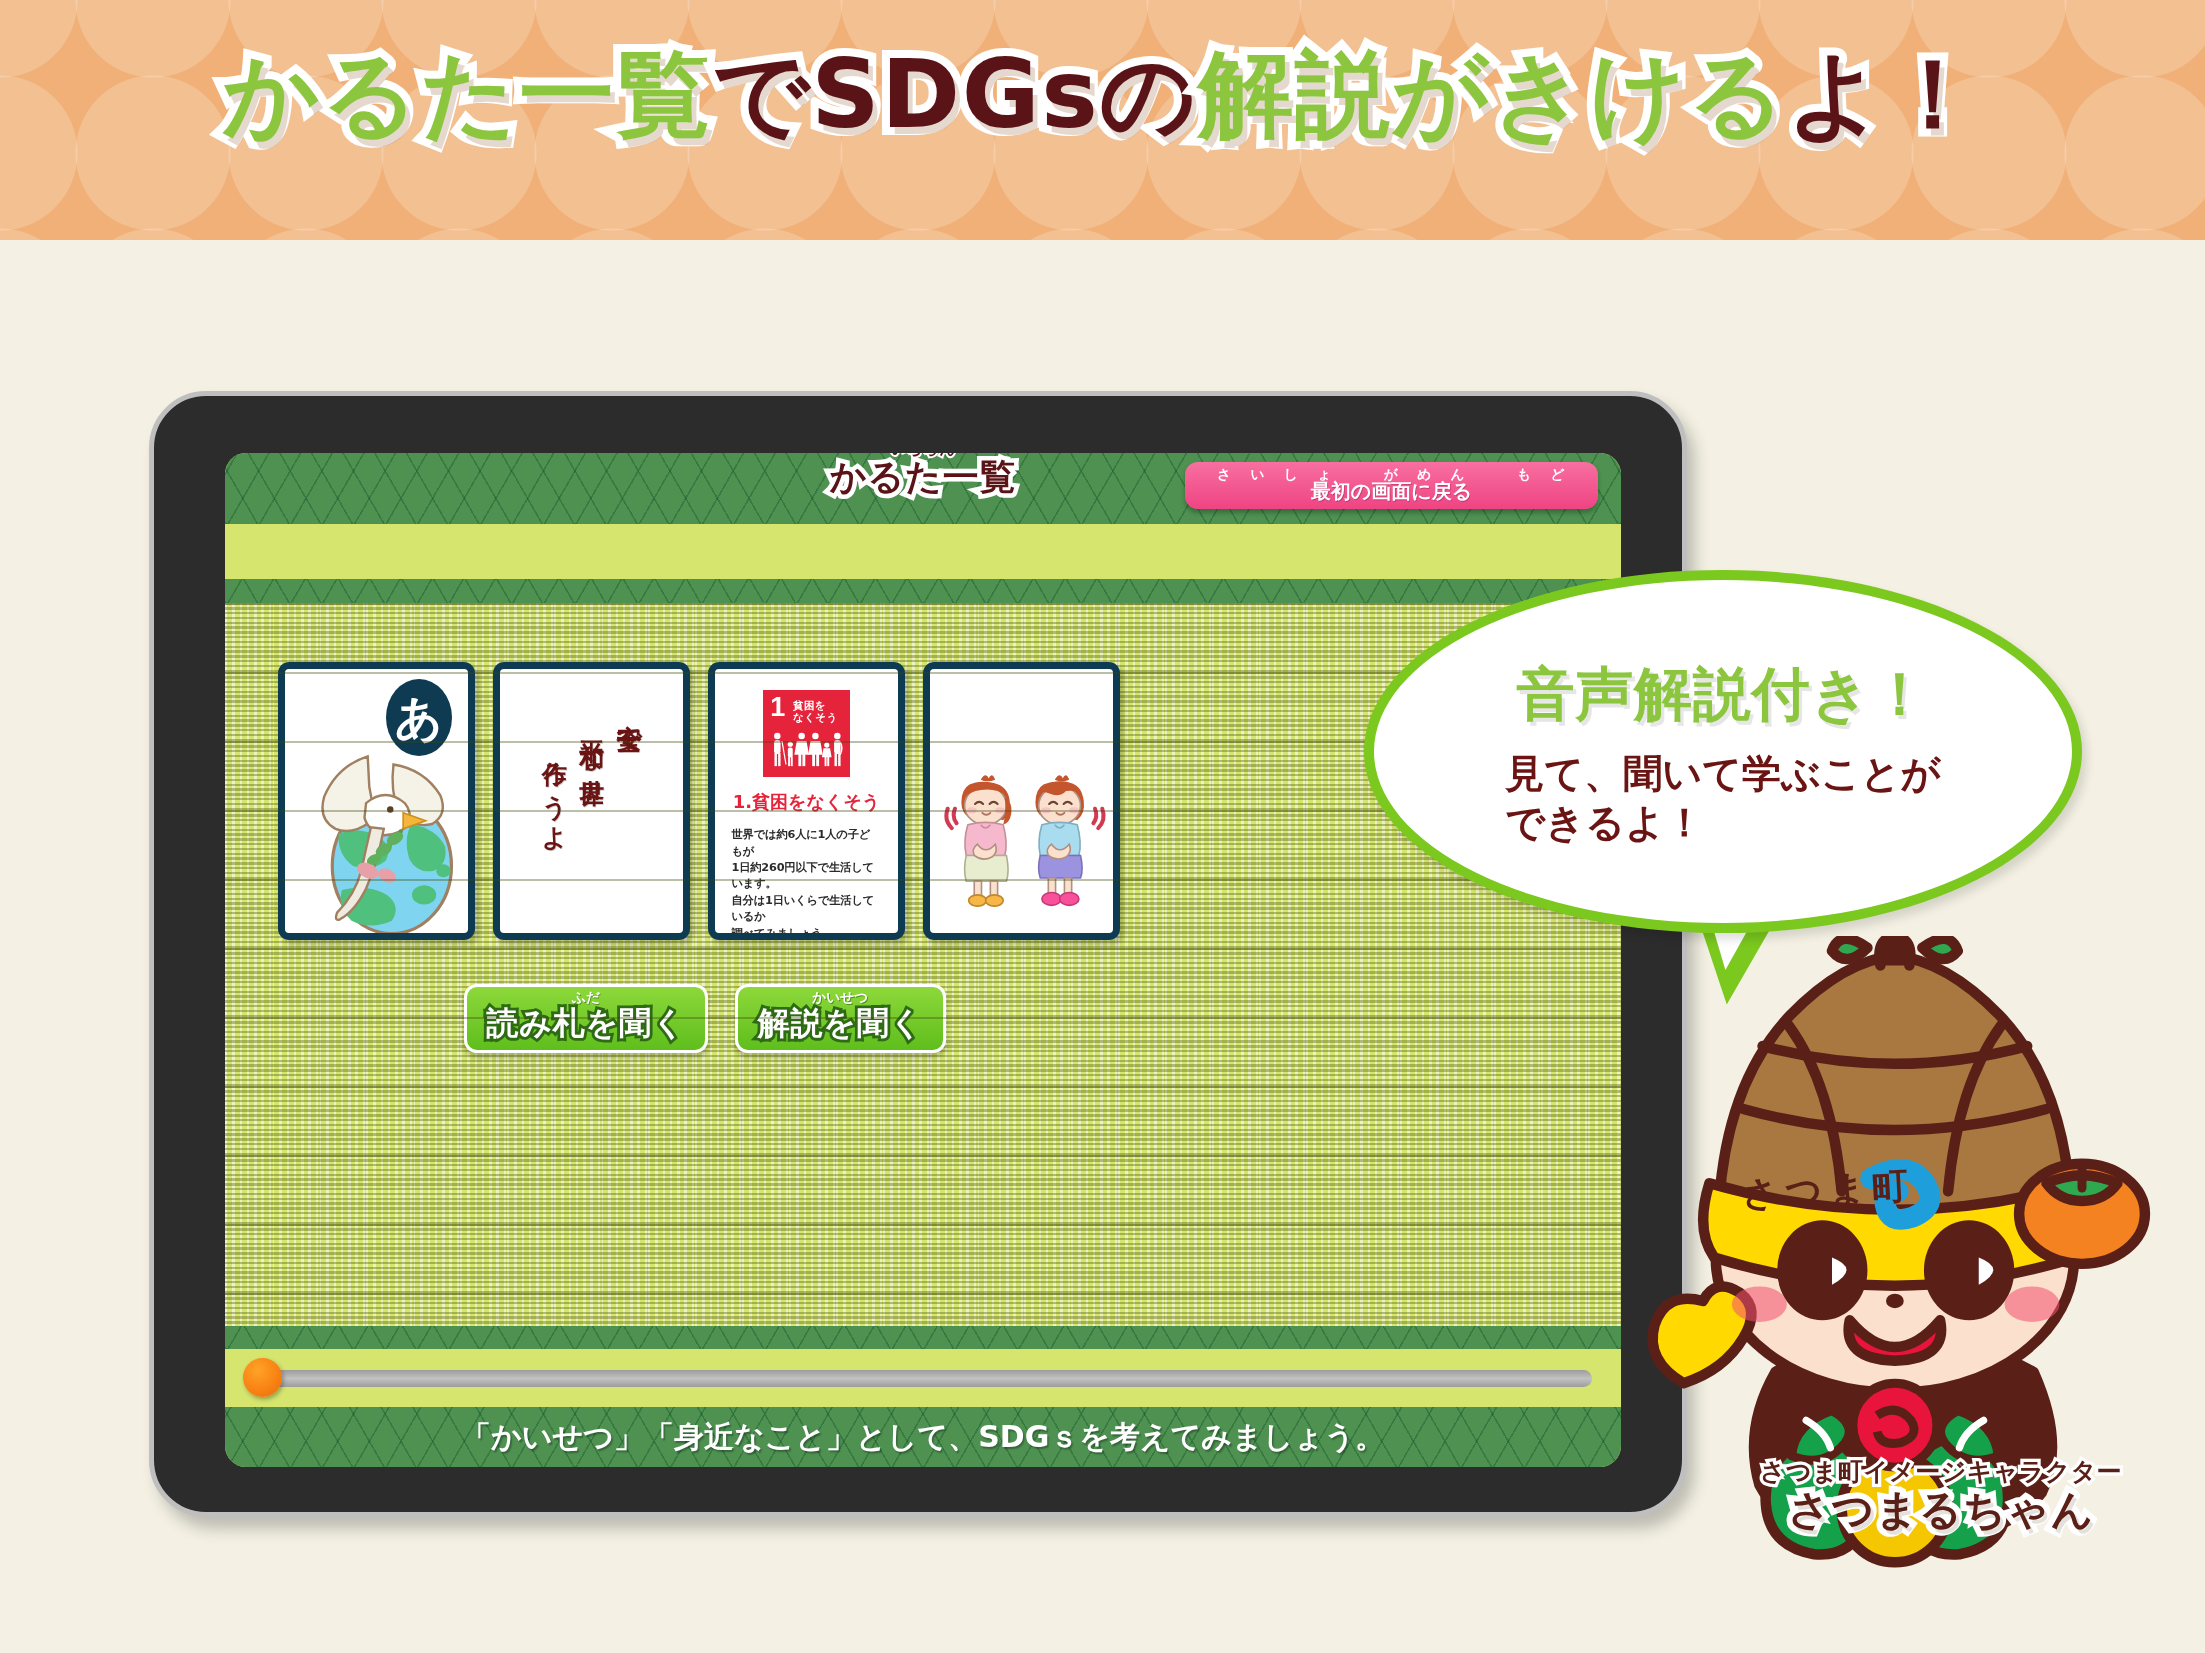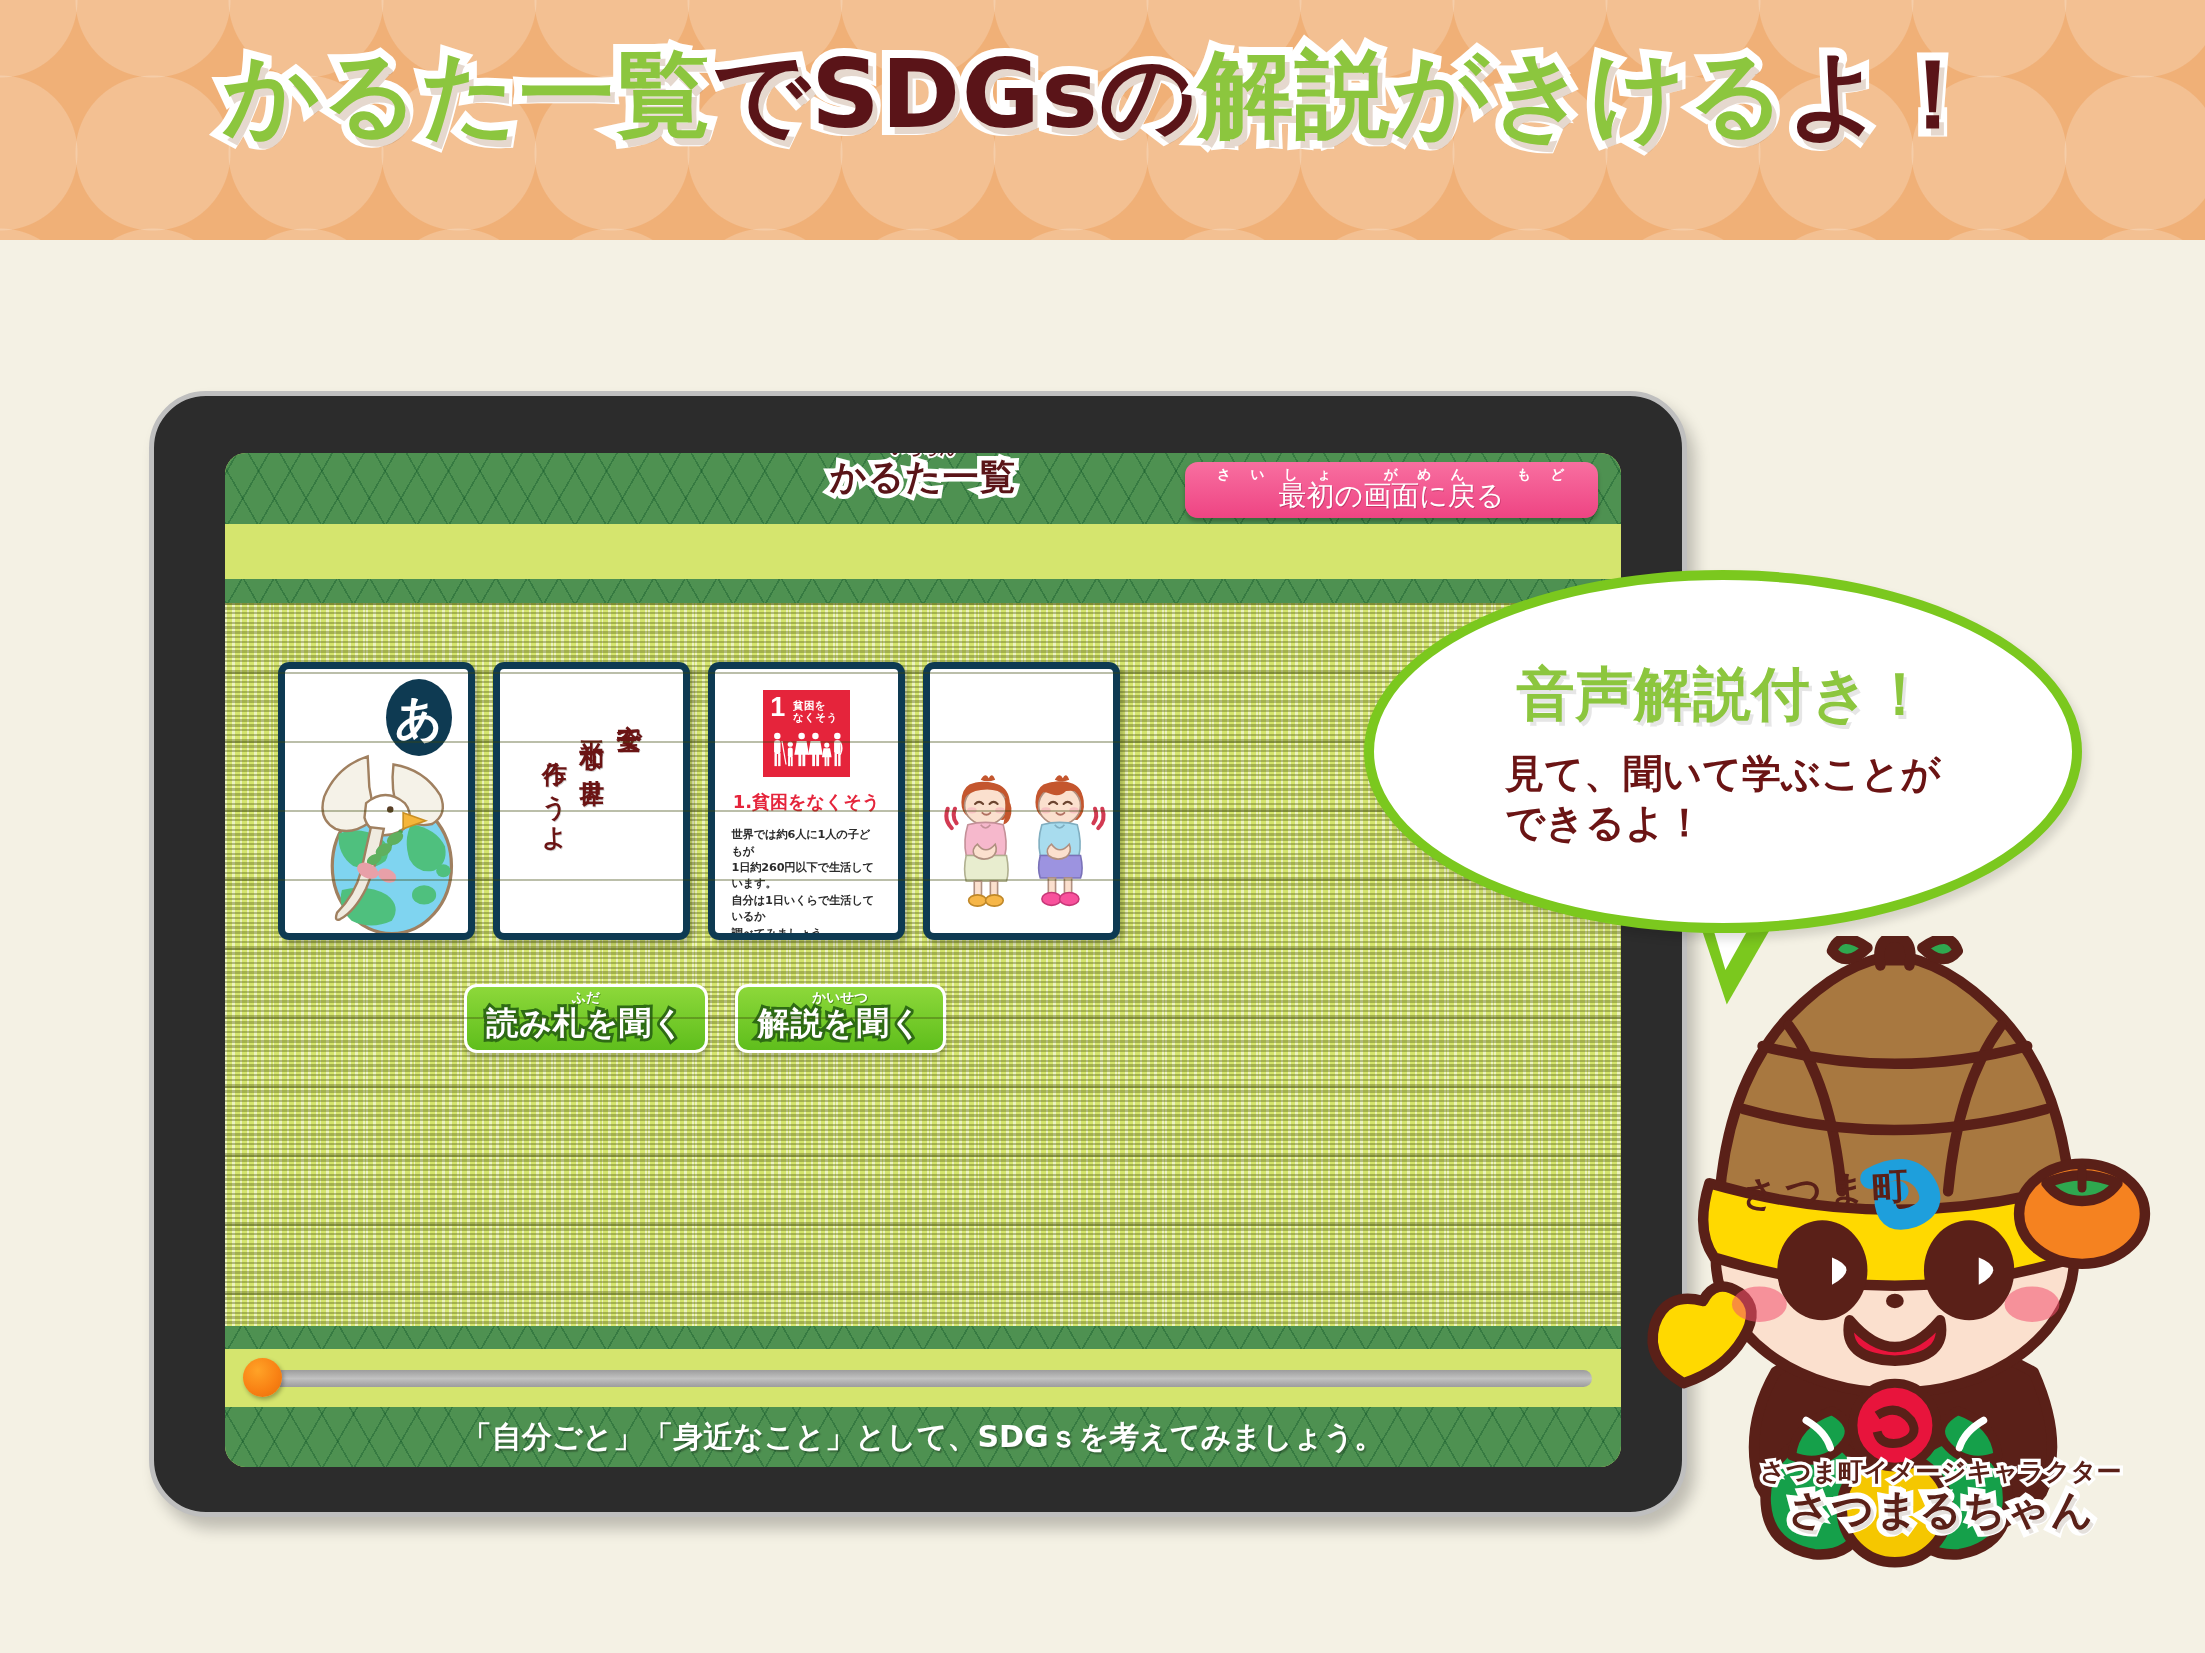--- a/index.html
+++ b/index.html
@@ -90,21 +90,21 @@
   #back-button {
     position:absolute; right:22.6px; top:9px;
     background:linear-gradient(#F86FA0,#EE4483);
     border-radius:13px;
     padding:4.8px 14.5px 7.3px 14.5px;
     text-align:center;
     box-shadow:0 3.2px 4px rgba(0,0,0,0.25);
     cursor:pointer;
   }
   #back-ruby { display:block; color:#fff; font-size:13.7px; font-weight:bold; letter-spacing:19.4px; margin-left:18px; line-height:1.05; white-space:nowrap; }
-  #back-label { display:block; color:#fff; font-size:28px; font-weight:normal; line-height:1.05; letter-spacing:0px; white-space:nowrap;
+  #back-label { display:block; color:#fff; font-size:20px; font-weight:bold; line-height:1.05; letter-spacing:0px; white-space:nowrap;
     text-shadow:0.8px 0.8px 0 rgba(140,20,60,.4); }
 
   #pale-band {
     position:absolute; left:0; top:71px; width:100%; height:55px;
     background:#D5E56E;
   }
   #divider-stripe {
     position:absolute; left:0; top:126px; width:100%; height:24px;
   }
 
@@ -488,21 +488,21 @@
     </div>
 
     <div id="bottom-stripe" class="lattice"></div>
 
     <div id="scroll-area">
       <div id="scroll-track"></div>
       <div id="scroll-thumb"></div>
     </div>
 
     <div id="caption-bar" class="lattice">
-      <span id="caption-text">「自分ごと」「身近なこと」として、SDGｓを考えてみましょう。</span>
+      <span id="caption-text">「かいせつ」「身近なこと」として、SDGｓを考えてみましょう。</span>
     </div>
 
   </div>
 </div>
 
 <div id="bubble-tail"></div>
 <div id="bubble-tail-inner"></div>
 <div id="bubble">
   <div id="bubble-title">音声解説付き！</div>
   <div id="bubble-body">

